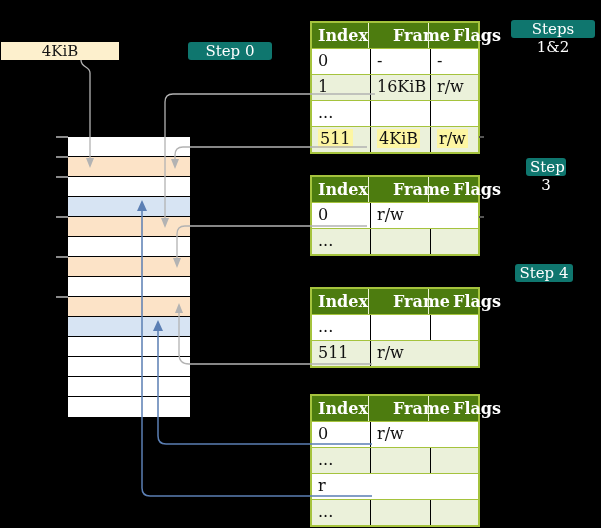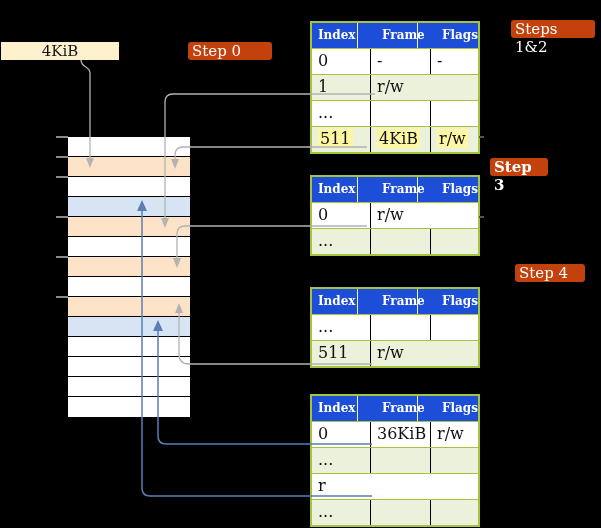--- a/index.html
+++ b/index.html
@@ -7,42 +7,42 @@
     position:relative; width:601px; height:528px; background:#000;
     font-family:"DejaVu Serif","Liberation Serif",serif; overflow:hidden;
   }
   
   .frame-box {
     position:absolute; left:1px; top:42px; width:118px; height:18px;
     background:#fdf0cd; color:#141414; font-size:15px; line-height:18px; text-align:center;
   }
   
   .badge {
-    position:absolute; height:18px; background:#c2410c; color:#fff;
-    font-size:15px; line-height:18px; text-align:left; border-radius:3px;
+    position:absolute; height:18px; background:#0f766e; color:#fff;
+    font-size:15px; line-height:18px; text-align:center; border-radius:3px;
     box-sizing:border-box; padding:0 4px;
   }
   #badge-step0  { left:188px; top:42px;  width:84px; }
   #badge-steps12{ left:511px; top:20px;  width:84px; }
-  #badge-step3  { left:490px; top:158px; width:58px;font-weight:bold; }
-  #badge-step4  { left:515px; top:264px; width:70px; }
+  #badge-step3  { left:526px; top:158px; width:40px; }
+  #badge-step4  { left:515px; top:264px; width:58px; }
   
   .memcol { position:absolute; left:68px; top:137px; width:122px; }
   .mem-row { height:19px; border-bottom:1px solid #000; background:#fff; }
   .mem-row:last-child { border-bottom:none; height:20px; }
   .tick { position:absolute; left:56px; width:12px; height:2px; background:#8a8a8a; }
   
   .ptable {
     position:absolute; left:310px; width:170px; box-sizing:border-box;
     border:2px solid #a5c33d; background:#fff;
   }
   #table1 { top:21px; }  #table2 { top:175px; }
   #table3 { top:287px; } #table4 { top:394px; }
-  .thead { display:flex; background:#1d4ed8; color:#fff; font-weight:bold;
-           height:25px; line-height:25px; font-size:12px; }
+  .thead { display:flex; background:#4d7c0f; color:#fff; font-weight:bold;
+           height:25px; line-height:25px; font-size:16px; }
   .th { box-sizing:border-box; padding-left:6px; }
   .th + .th { border-left:1px solid #edf4d2;padding-left:24px; }
   .c-index { width:58px; } .c-frame { width:60px; } .c-flags { flex:1; }
   .trow { display:flex; height:26px; box-sizing:border-box; border-top:1px solid #a5c33d;
           line-height:24px; font-size:16px; color:#111; background:#fff; }
   .trow.shaded { background:#ebf1da; }
   .td { box-sizing:border-box; padding-left:6px; overflow:hidden; white-space:nowrap; }
   .td + .td { border-left:1px solid #000; }
   .hl { background:#fdf6a2; padding:0 2px; }
   
@@ -92,20 +92,21 @@
       <div class="th c-frame">Frame</div>
       <div class="th c-flags">Flags</div>
     </div>
     <div class="trow">
       <div class="td c-index">0</div>
       <div class="td c-frame">-</div>
       <div class="td c-flags">-</div>
     </div>
     <div class="trow shaded">
       <div class="td c-index">1</div>
+      <div class="td c-frame">16KiB</div>
       <div class="td c-flags">r/w</div>
     </div>
     <div class="trow">
       <div class="td c-index">...</div>
       <div class="td c-frame"></div>
       <div class="td c-flags"></div>
     </div>
     <div class="trow shaded">
       <div class="td c-index"><span class="hl">511</span></div>
       <div class="td c-frame"><span class="hl">4KiB</span></div>
@@ -148,21 +149,20 @@
   </div>
 
   <div class="ptable" id="table4">
     <div class="thead">
       <div class="th c-index">Index</div>
       <div class="th c-frame">Frame</div>
       <div class="th c-flags">Flags</div>
     </div>
     <div class="trow">
       <div class="td c-index">0</div>
-      <div class="td c-frame">36KiB</div>
       <div class="td c-flags">r/w</div>
     </div>
     <div class="trow shaded">
       <div class="td c-index">...</div>
       <div class="td c-frame"></div>
       <div class="td c-flags"></div>
     </div>
     <div class="trow">
       <div class="td c-flags">r</div>
     </div>

